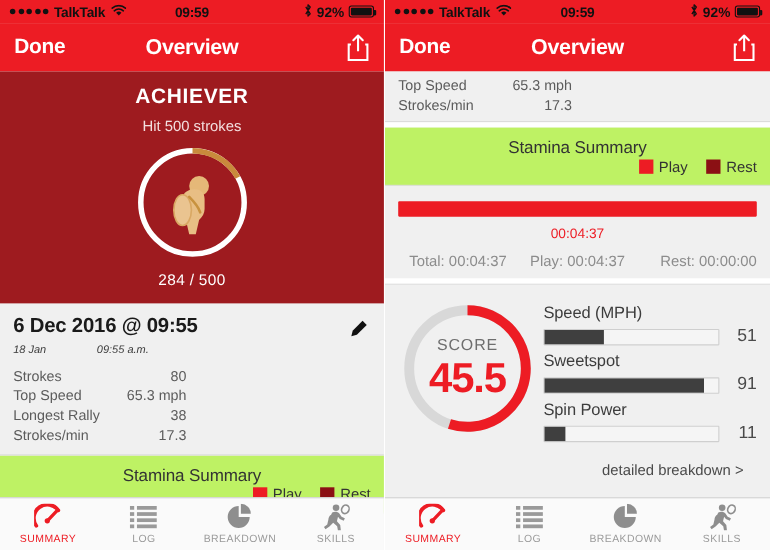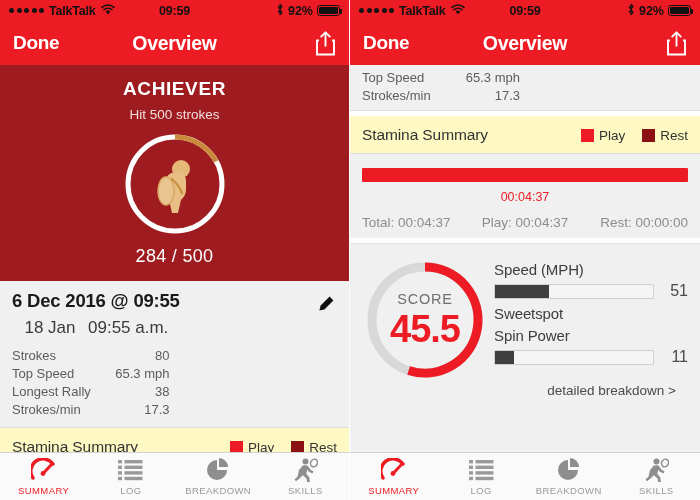--- a/index.html
+++ b/index.html
@@ -52,52 +52,52 @@
   .nav-share { margin-left: auto; z-index: 2; line-height: 0; }
 
   
   .achieve {
     background: #9E1B1F; color: #fff; text-align: center;
     padding: 13px 0 14px; position: relative;
   }
   .ach-title { font-size: 19px; font-weight: bold; letter-spacing: .6px; }
   .ach-sub { font-size: 13.5px; margin-top: 7px; color: #f3dede; }
   .ach-ring { margin: 9px auto 0; width: 106px; height: 106px; position: relative; }
-  .ach-count { font-size: 18px; margin-top: 9px; letter-spacing: .3px; }
+  .ach-count { font-size: 14px; margin-top: 9px; letter-spacing: .3px; }
   .sess {
     background: #f0f0f0; padding: 9px 12px 8px;
     border-bottom: 1px solid #dcdcdc; position: relative;
   }
   .sess-date { font-size: 18.5px; font-weight: bold; color: #1a1a1a; letter-spacing: -.2px; }
   .sess-pencil { position: absolute; right: 14px; top: 14px; line-height: 0; }
-  .sess-sub { margin-top: 6px; font-size: 17px; color: #3a3a3a; display: flex; text-align: center; }
+  .sess-sub { margin-top: 6px; font-size: 10px; font-style: italic; color: #3a3a3a; display: flex; }
   .sess-sub .d { width: 76px; }
   .stats { margin-top: 9px; display: flex; flex-direction: column; }
   .stat-col { width: 50%; padding-right: 5px; }
   .stat-row {
     display: flex; justify-content: space-between;
     font-size: 13px; color: #5c5c5c; line-height: 18px;
   }
   .stat-row .v { color: #5c5c5c; }
 
   
   .stam-head {
-    background: #fef9c3; display: flex; align-items: center;
-    padding: 10px 12px 9px; border-bottom: 1px solid #dcdcdc;
+    background: #bef264; display: flex; align-items: center;
+    padding: 10px 12px 9px; border-bottom: 1px solid #dcdcdc; flex-direction: column;
   }
   .stam-title { font-size: 15.5px; color: #333; letter-spacing: -.1px; }
   .legend { margin-left: auto; display: flex; align-items: center; gap: 5px; font-size: 13.5px; color: #333; justify-content: space-between; }
   .legend .sw { width: 13px; height: 13px; display: inline-block; }
   .legend .gap { width: 7px; }
 
   .stam-body { background: #f0f0f0; padding: 14px 12px 8px; }
   .track { height: 14px; background: #ED1C24; border-radius: 1px; }
   .track-label { text-align: center; font-size: 12.5px; color: #ED1C24; margin-top: 8px; }
   .totals { display: flex; margin-top: 11px; font-size: 13.5px; color: #8c8c8c; }
-  .totals span { flex: 1; }
+  .totals span { flex: 1; text-align: center; }
   .totals span:nth-child(2) { text-align: center; }
   .totals span:nth-child(3) { text-align: right; }
   .link-row { text-align: right; font-size: 13.5px; color: #4a4a4a; padding: 11px 12px 10px; background: #f0f0f0; }
 
   
   .score-block {
     background: #f0f0f0; display: flex; align-items: flex-start;
     padding: 13px 12px 0; border-top: 1px solid #e2e2e2;
   }
   .gauge { width: 126px; height: 126px; position: relative; flex: none; }
@@ -398,20 +398,26 @@
           <div class="skill-name">Speed (MPH)</div>
           <div class="skill-row">
             <div class="bar">
                 <i style="width:34%"></i>
               </div>
             <div class="skill-val">51</div>
           </div>
         </div>
         <div class="skill">
           <div class="skill-name">Sweetspot</div>
+          <div class="skill-row">
+            <div class="bar">
+                <i style="width:92%"></i>
+              </div>
+            <div class="skill-val">91</div>
+          </div>
         </div>
         <div class="skill">
           <div class="skill-name">Spin Power</div>
           <div class="skill-row">
             <div class="bar">
                 <i style="width:12%"></i>
               </div>
             <div class="skill-val">11</div>
           </div>
         </div>

